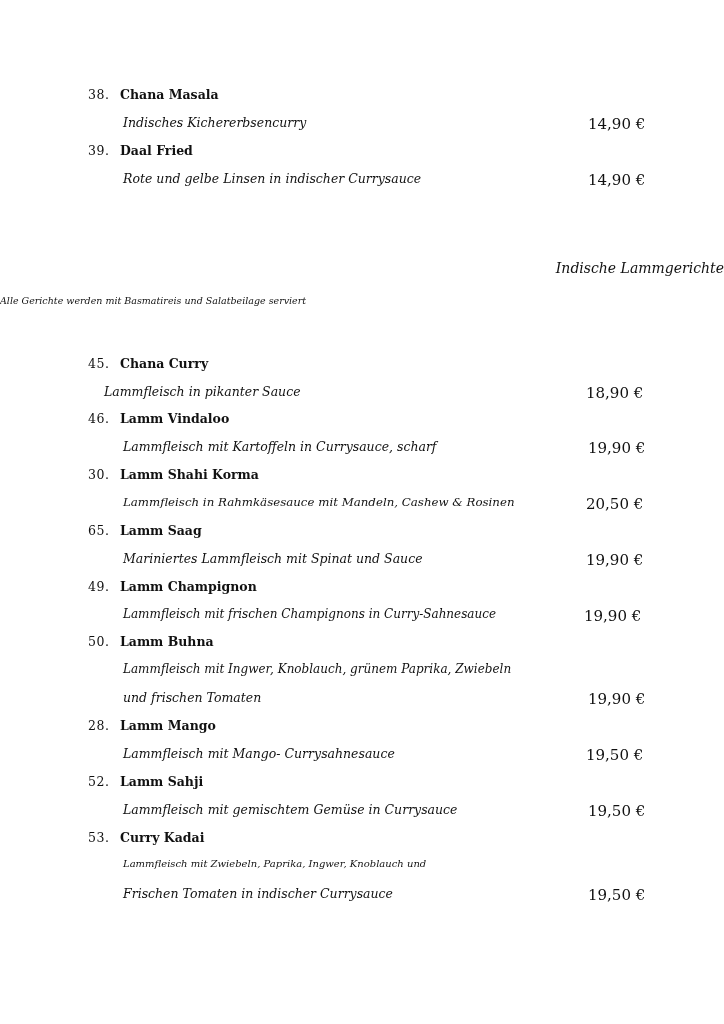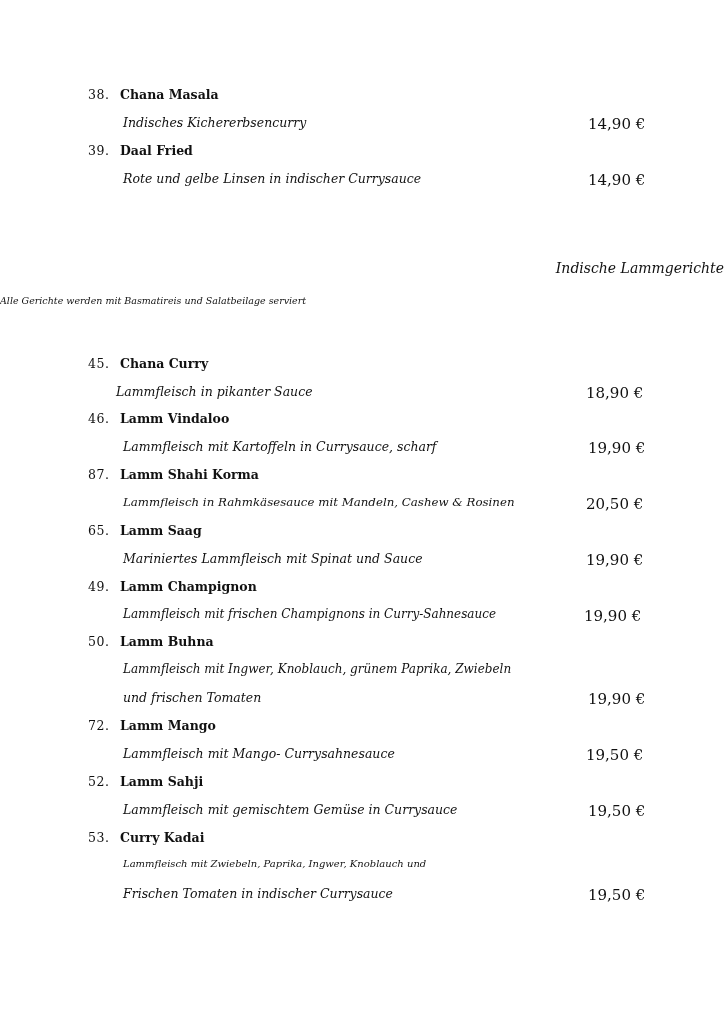--- a/index.html
+++ b/index.html
@@ -32,33 +32,33 @@
     <span class="desc" style="top:171px">Rote und gelbe Linsen in indischer Currysauce</span>
     <span class="price" style="top:171px; left:588px">14,90 €</span>
   </div>
 
   <div class="section-title">Indische Lammgerichte</div>
   <div class="section-sub">Alle Gerichte werden mit Basmatireis und Salatbeilage serviert</div>
 
   <div>
     <span class="num" style="top:356px">45.</span>
     <span class="name" style="top:356px">Chana Curry</span>
-    <span class="desc" style="top:384px; left:116px">Lammfleisch in pikanter Sauce</span>
+    <span class="desc" style="top:384px; left:104px">Lammfleisch in pikanter Sauce</span>
     <span class="price" style="top:384px; left:586px">18,90 €</span>
   </div>
 
   <div>
     <span class="num" style="top:411px">46.</span>
     <span class="name" style="top:411px">Lamm Vindaloo</span>
     <span class="desc" style="top:439px">Lammfleisch mit Kartoffeln in Currysauce, scharf</span>
     <span class="price" style="top:439px; left:588px">19,90 €</span>
   </div>
 
   <div>
-    <span class="num" style="top:467px">87.</span>
+    <span class="num" style="top:467px">30.</span>
     <span class="name" style="top:467px">Lamm Shahi Korma</span>
     <span class="desc" style="top:495px; font-size:11.8px">Lammfleisch in Rahmkäsesauce mit Mandeln, Cashew &amp; Rosinen</span>
     <span class="price" style="top:495px; left:586px">20,50 €</span>
   </div>
 
   <div>
     <span class="num" style="top:523px">65.</span>
     <span class="name" style="top:523px">Lamm Saag</span>
     <span class="desc" style="top:551px">Mariniertes Lammfleisch mit Spinat und Sauce</span>
     <span class="price" style="top:551px; left:586px">19,90 €</span>
@@ -73,21 +73,21 @@
 
   <div>
     <span class="num" style="top:634px">50.</span>
     <span class="name" style="top:634px">Lamm Buhna</span>
     <span class="desc" style="top:662px; font-size:12px">Lammfleisch mit Ingwer, Knoblauch, grünem Paprika, Zwiebeln</span>
     <span class="desc" style="top:690px">und frischen Tomaten</span>
     <span class="price" style="top:690px; left:588px">19,90 €</span>
   </div>
 
   <div>
-    <span class="num" style="top:718px">72.</span>
+    <span class="num" style="top:718px">28.</span>
     <span class="name" style="top:718px">Lamm Mango</span>
     <span class="desc" style="top:746px">Lammfleisch mit Mango- Currysahnesauce</span>
     <span class="price" style="top:746px; left:586px">19,50 €</span>
   </div>
 
   <div>
     <span class="num" style="top:774px">52.</span>
     <span class="name" style="top:774px">Lamm Sahji</span>
     <span class="desc" style="top:802px">Lammfleisch mit gemischtem Gemüse in Currysauce</span>
     <span class="price" style="top:802px; left:588px">19,50 €</span>

